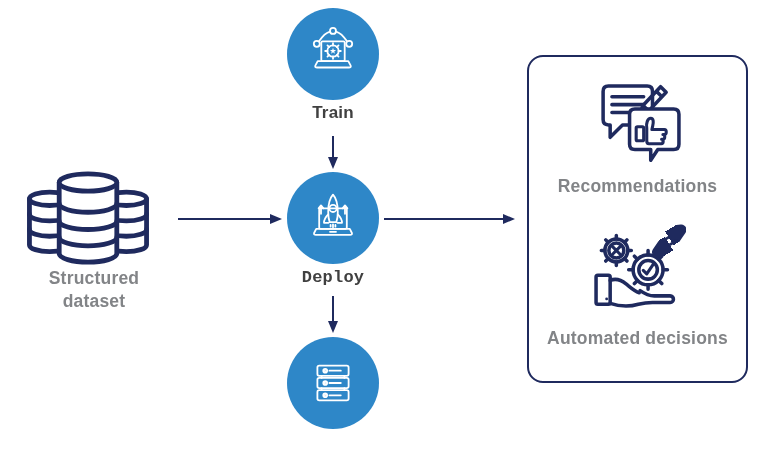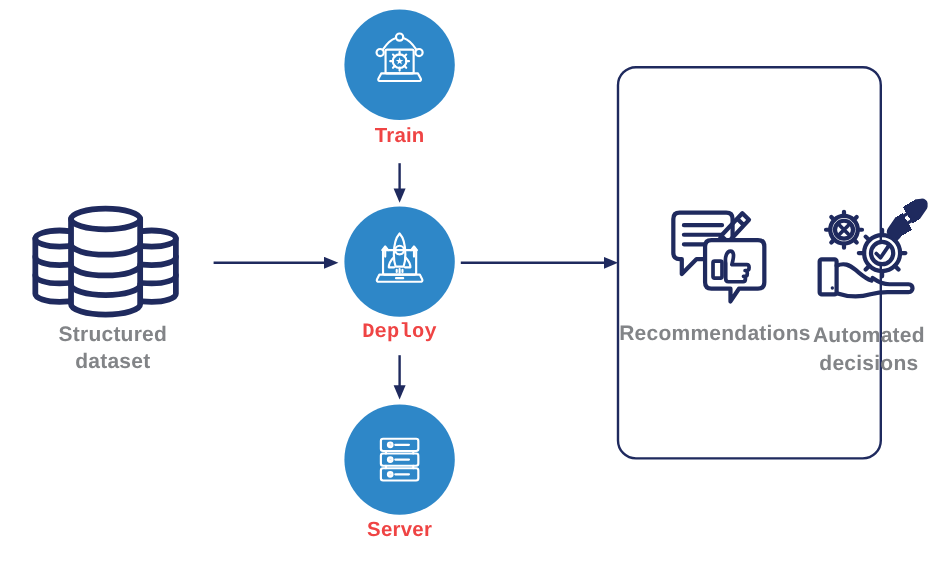--- a/index.html
+++ b/index.html
@@ -7,32 +7,32 @@
     position:relative;width:774px;height:470px;background:#fff;
     font-family:"Liberation Sans",sans-serif;overflow:hidden;
   }
   .edges-layer{position:absolute;left:0;top:0;}
   .node-circle{
     position:absolute;width:92px;height:92px;border-radius:50%;
     background:#2e87c8;display:flex;align-items:center;justify-content:center;
   }
   .node-label{
     position:absolute;width:140px;text-align:center;
-    color:#ef4444;font-size:17px;font-weight:700;letter-spacing:.2px;
+    color:#404040;font-size:17px;font-weight:700;letter-spacing:.2px;
   }
   .side-label{
     color:#828487;font-size:17.5px;font-weight:700;letter-spacing:.2px;
     text-align:center;line-height:1.32;
   }
   .dataset-label{position:absolute;left:24px;top:267px;width:140px;}
   .dataset-icon{position:absolute;left:24px;top:170px;}
   .outputs-box{
-    position:absolute;left:514px;top:55px;width:221px;height:328px;
+    position:absolute;left:527px;top:55px;width:221px;height:328px;
     box-sizing:border-box;border:2px solid #1f2a5e;border-radius:16px;
-    display:flex;align-items:center;padding-top:15px;
+    display:flex;flex-direction:column;align-items:center;padding-top:15px;
   }
   .output-item{display:flex;flex-direction:column;align-items:center;}
   .output-item + .output-item{margin-top:26px;}
   .output-item .side-label{margin-top:6px;}
   svg{display:block;}
 </style>
 </head>
 <body>
 
 <div class="canvas">
@@ -106,21 +106,20 @@
         <circle cx="37" cy="29.5" r="0.8" fill="#ffffff"></circle>
       <path d="M44,29.5 H63"></path>
       <circle cx="37" cy="50" r="3.2"></circle>
         <circle cx="37" cy="50" r="0.8" fill="#ffffff"></circle>
       <path d="M44,50 H63"></path>
       <circle cx="37" cy="70.5" r="3.2"></circle>
         <circle cx="37" cy="70.5" r="0.8" fill="#ffffff"></circle>
       <path d="M44,70.5 H63"></path>
     </svg>
   </div>
-  <div class="node-label" style="left:263px;top:432px;">Server</div>
 
   <div class="outputs-box">
 
     <div class="output-item">
       <svg width="97" height="97" viewBox="0 0 110 110" fill="none" stroke="#1f2a5e" stroke-width="4" stroke-linecap="round" stroke-linejoin="round">
         <path d="M22,16 H66 Q72,16 72,22 V54 Q72,60 66,60 H38 L24,74 V60 H22 Q16,60 16,54 V22 Q16,16 22,16 Z"></path>
         <path d="M26,28 H62 M26,37 H62 M26,46 H56"></path>
         <path d="M57,49 L67.8,44.1 L87.5,22.9 L81.2,16.7 L61.2,37.9 Z M67.8,44.1 L61.2,37.9 M82.7,28 L76.4,21.8"></path>
         <path d="M52,42 H96 Q102,42 102,48 V82 Q102,88 96,88 H78 L70,100 V88 H52 Q46,88 46,82 V48 Q46,42 52,42 Z" fill="#ffffff"></path>
         <g stroke-width="3.5">

